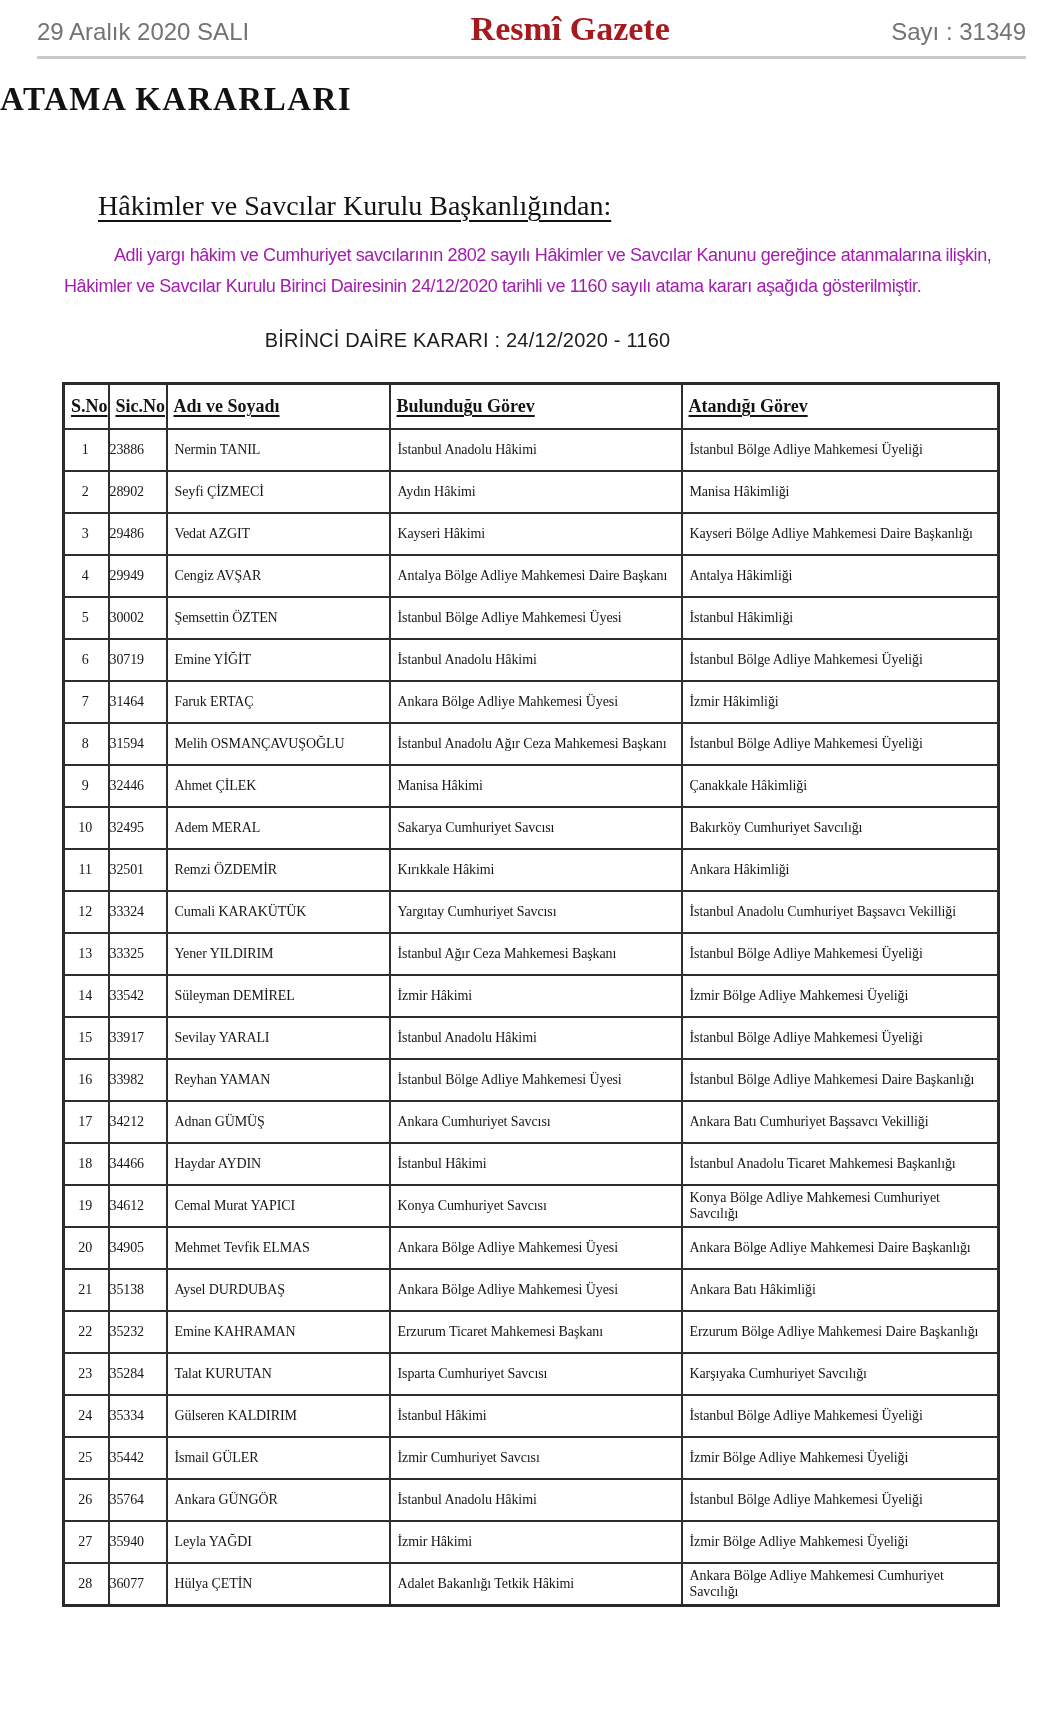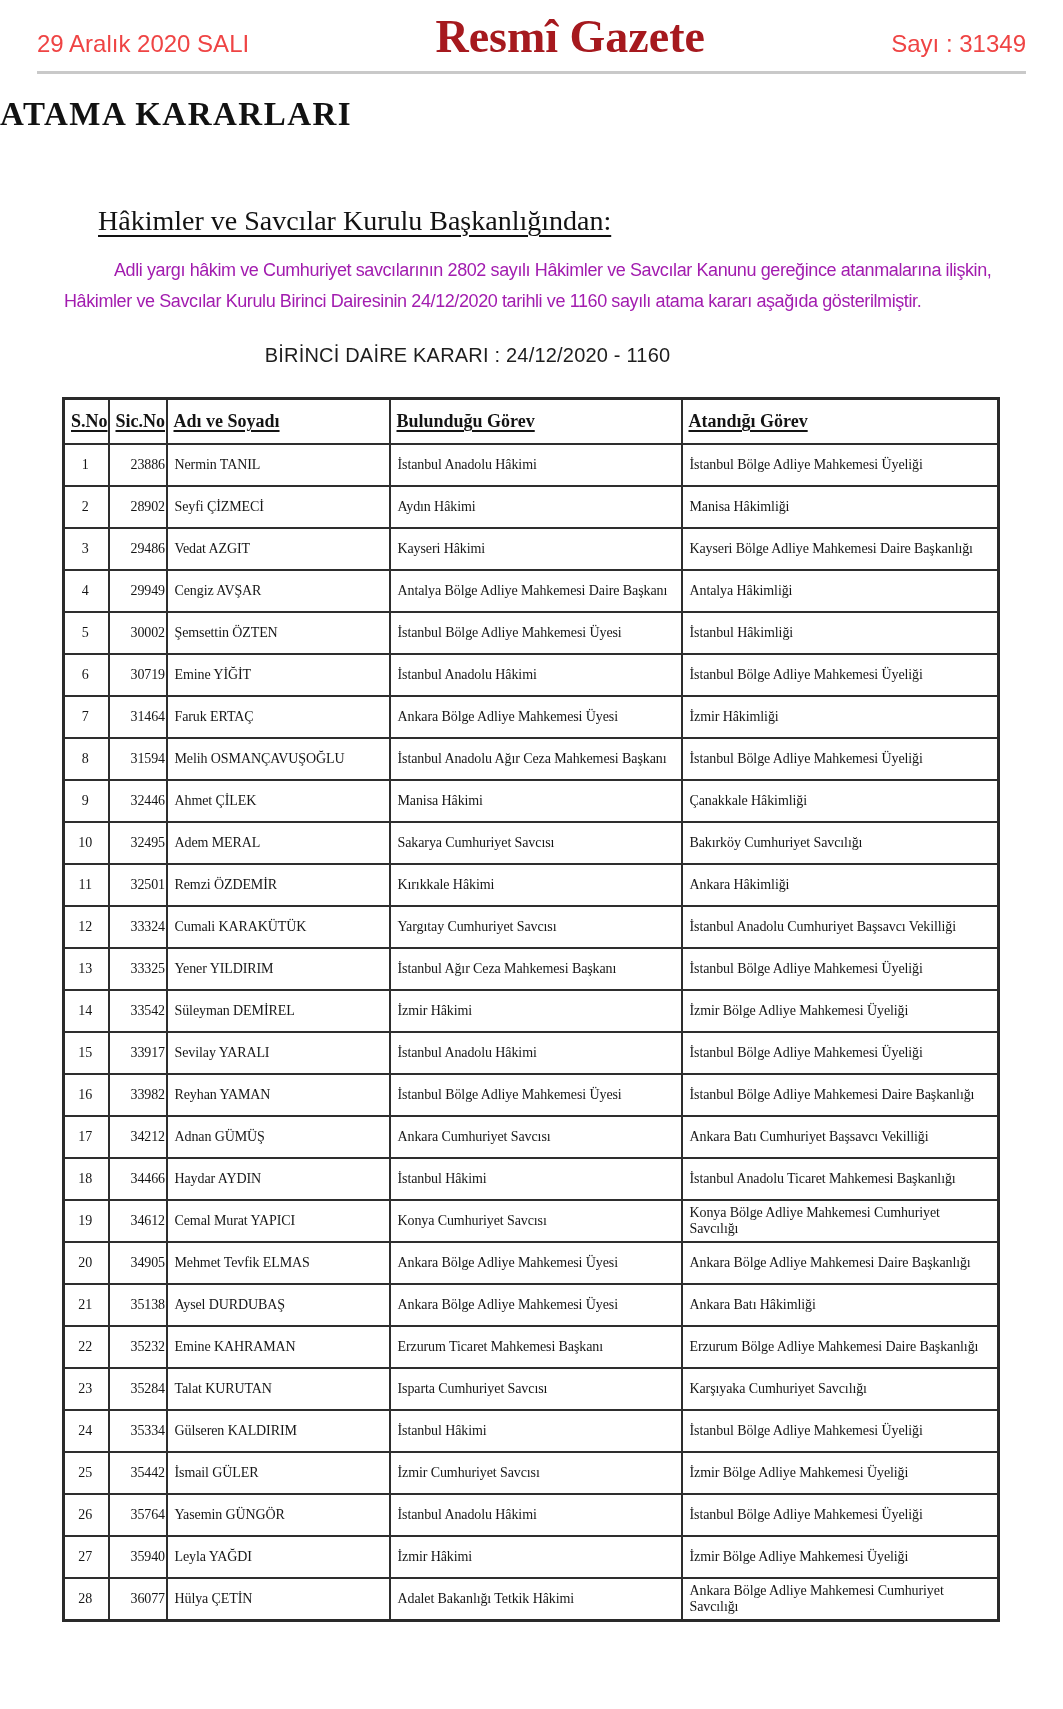--- a/index.html
+++ b/index.html
@@ -14,25 +14,25 @@
   }
   
   .masthead {
     display:flex; justify-content:space-between; align-items:baseline;
     margin:10px 37px 0 37px;
     padding-bottom:8px;
     border-bottom:3px solid #c9c9c9;
   }
   .masthead-date, .masthead-issue {
     font-family:"Liberation Sans", sans-serif;
-    font-size:24px; color:#ef4444;
+    font-size:24px; color:#737373;
   }
   .masthead-title {
     font-family:"Liberation Serif", serif;
-    font-weight:bold; font-size:46px;
+    font-weight:bold; font-size:34px;
     color:#a6191e;
   }
   
   .doc-title {
     margin-top:22px;
     text-align:left;
     font-family:"Liberation Serif", serif;
     font-weight:bold; font-size:33px;
     letter-spacing:1.5px;
     color:#121212;
@@ -91,21 +91,21 @@
   }
   td {
     height:42px;
     vertical-align:middle;
     font-size:14px;
     letter-spacing:-0.1px;
     color:#161616;
     padding:3px 2px 3px 7px;
   }
   td.c-sno { text-align:center; padding-left:0; }
-  td.c-sic { padding-left:21px; }
+  td.c-sic { padding-left:0; }
   td.c-asg { white-space:pre-line; }
 </style>
 </head>
 <body>
 
 <div class="page">
 
   <div class="masthead">
     <span class="masthead-date">29 Aralık 2020 SALI</span>
     <span class="masthead-title" style="color: rgb(166, 25, 30);">Resmî Gazete</span>
@@ -313,21 +313,21 @@
         <tr>
       <td class="c-sno">25</td>
       <td class="c-sic">35442</td>
       <td class="c-name">İsmail GÜLER</td>
       <td class="c-cur">İzmir Cumhuriyet Savcısı</td>
       <td class="c-asg">İzmir Bölge Adliye Mahkemesi Üyeliği</td>
     </tr>
         <tr>
       <td class="c-sno">26</td>
       <td class="c-sic">35764</td>
-      <td class="c-name">Yasemin GÜNGÖR</td>
+      <td class="c-name">Ankara GÜNGÖR</td>
       <td class="c-cur">İstanbul Anadolu Hâkimi</td>
       <td class="c-asg">İstanbul Bölge Adliye Mahkemesi Üyeliği</td>
     </tr>
         <tr>
       <td class="c-sno">27</td>
       <td class="c-sic">35940</td>
       <td class="c-name">Leyla YAĞDI</td>
       <td class="c-cur">İzmir Hâkimi</td>
       <td class="c-asg">İzmir Bölge Adliye Mahkemesi Üyeliği</td>
     </tr>

